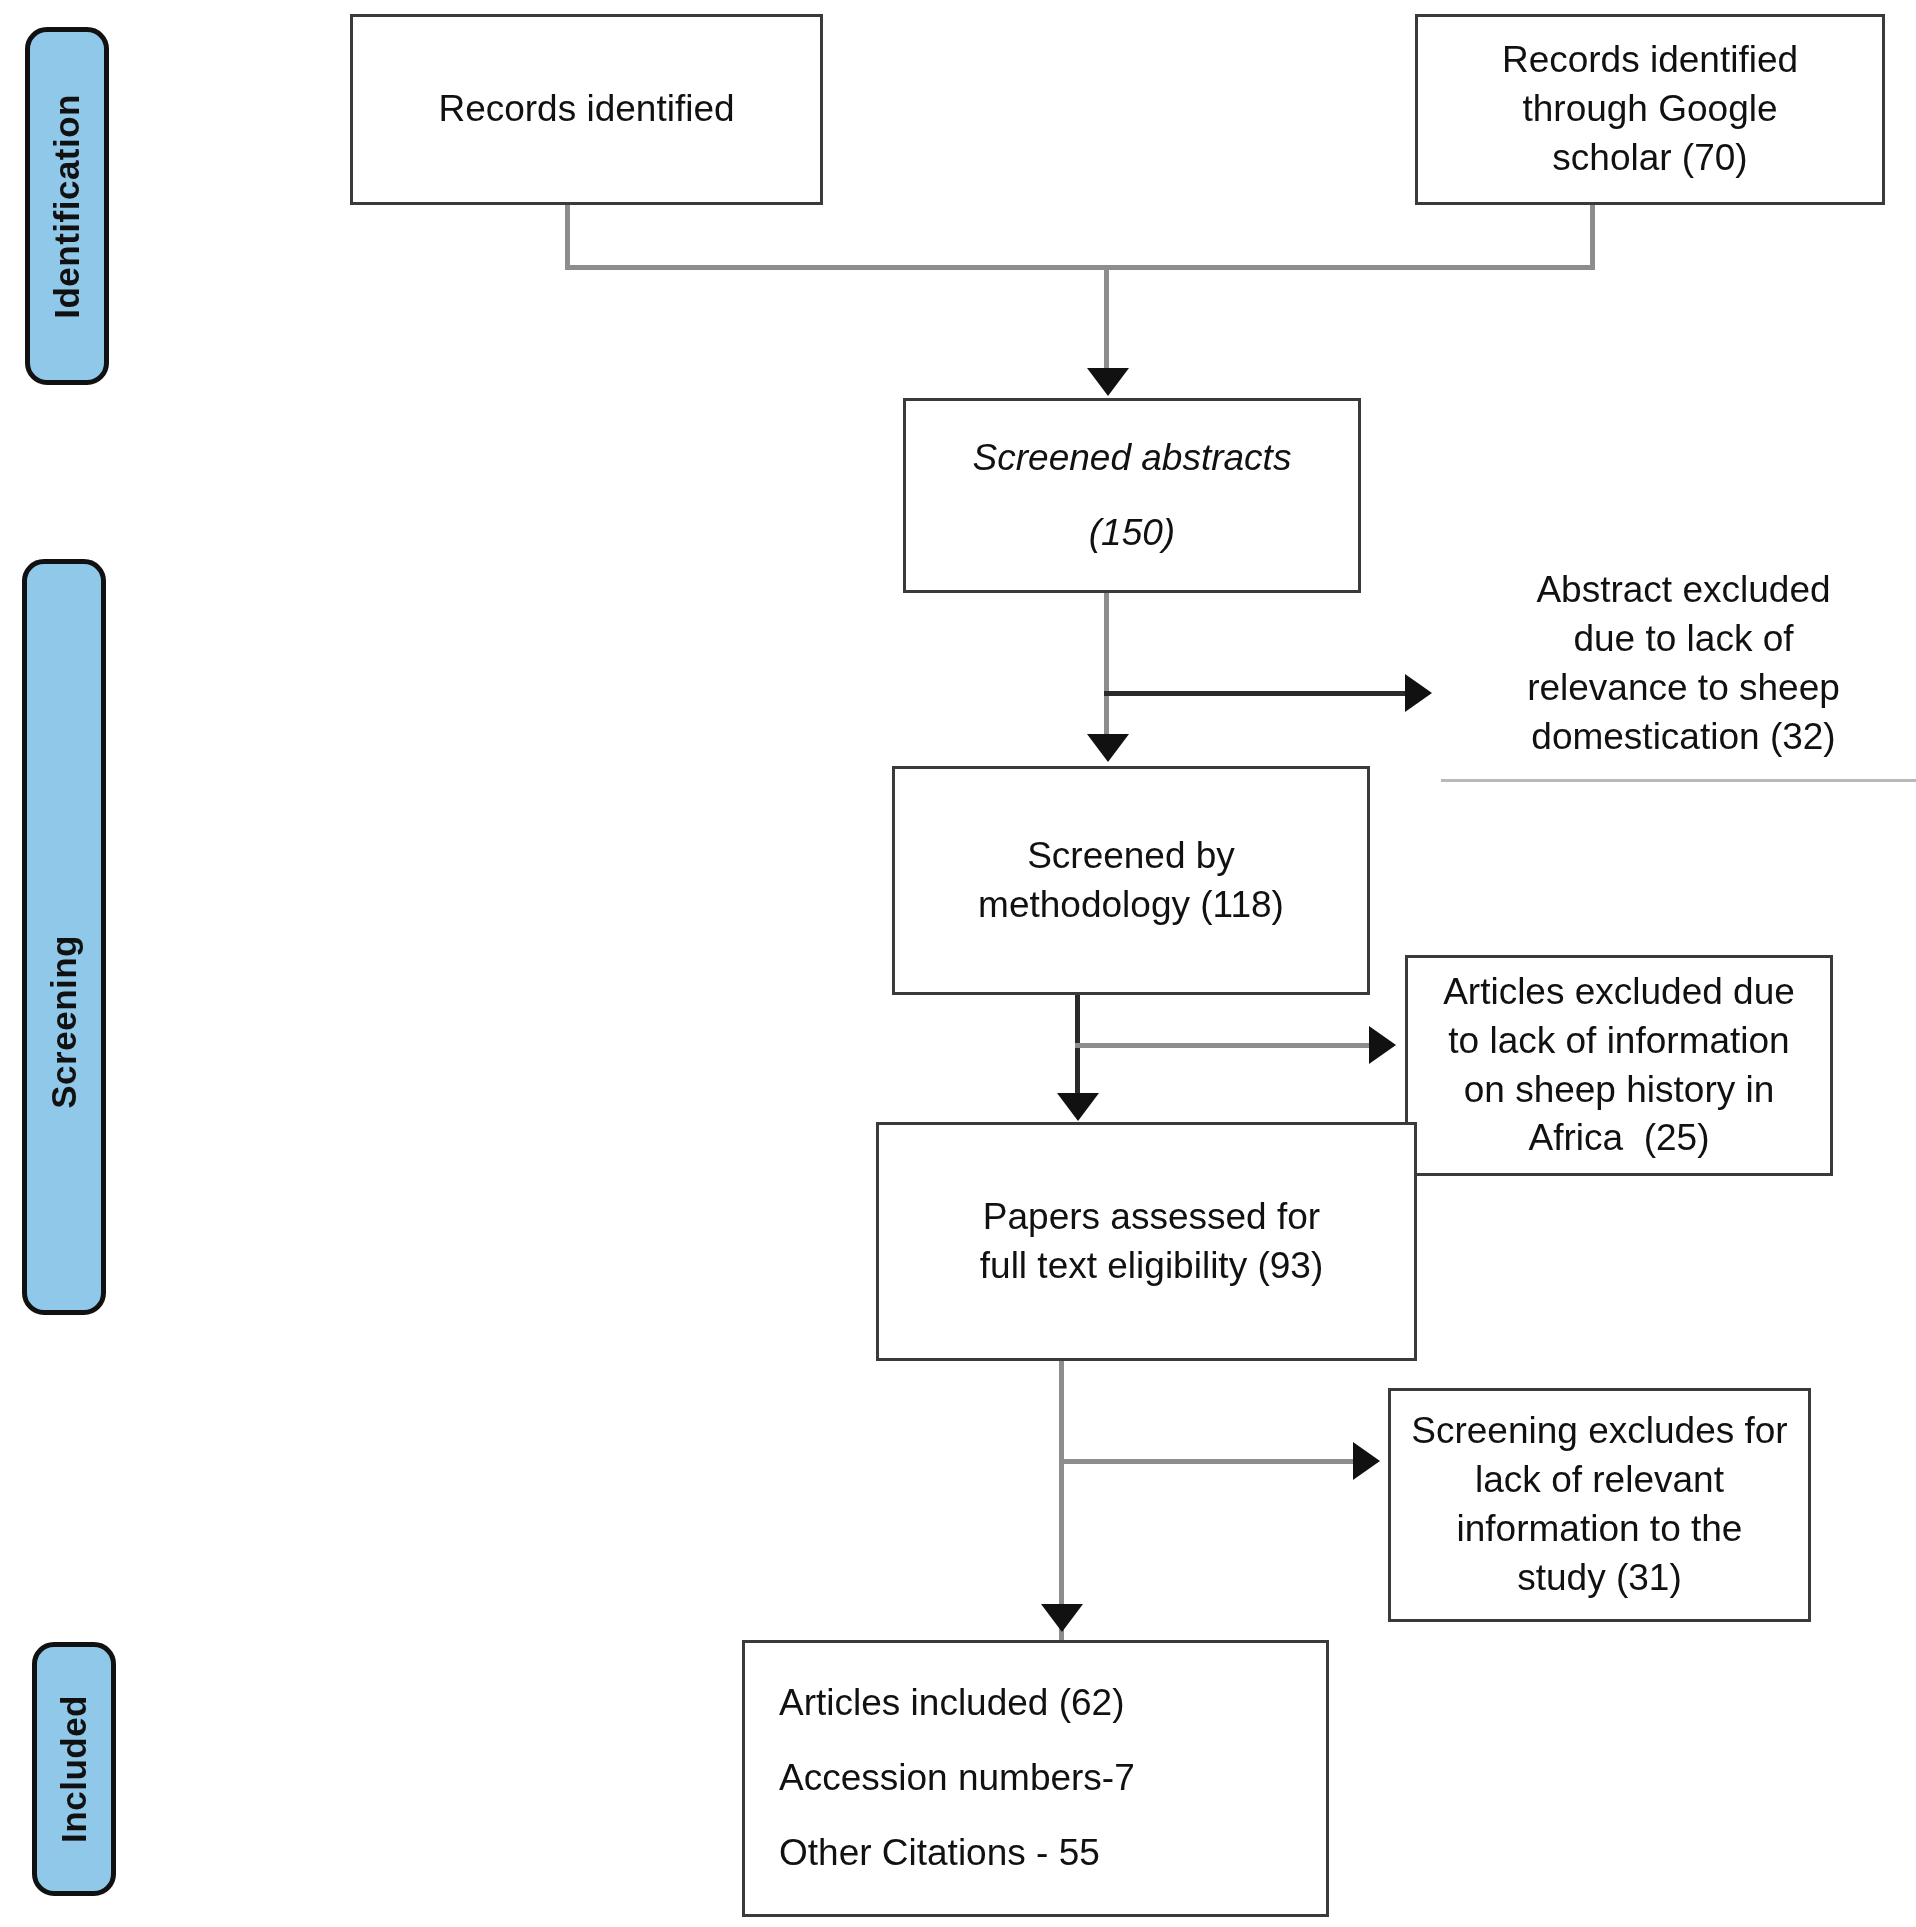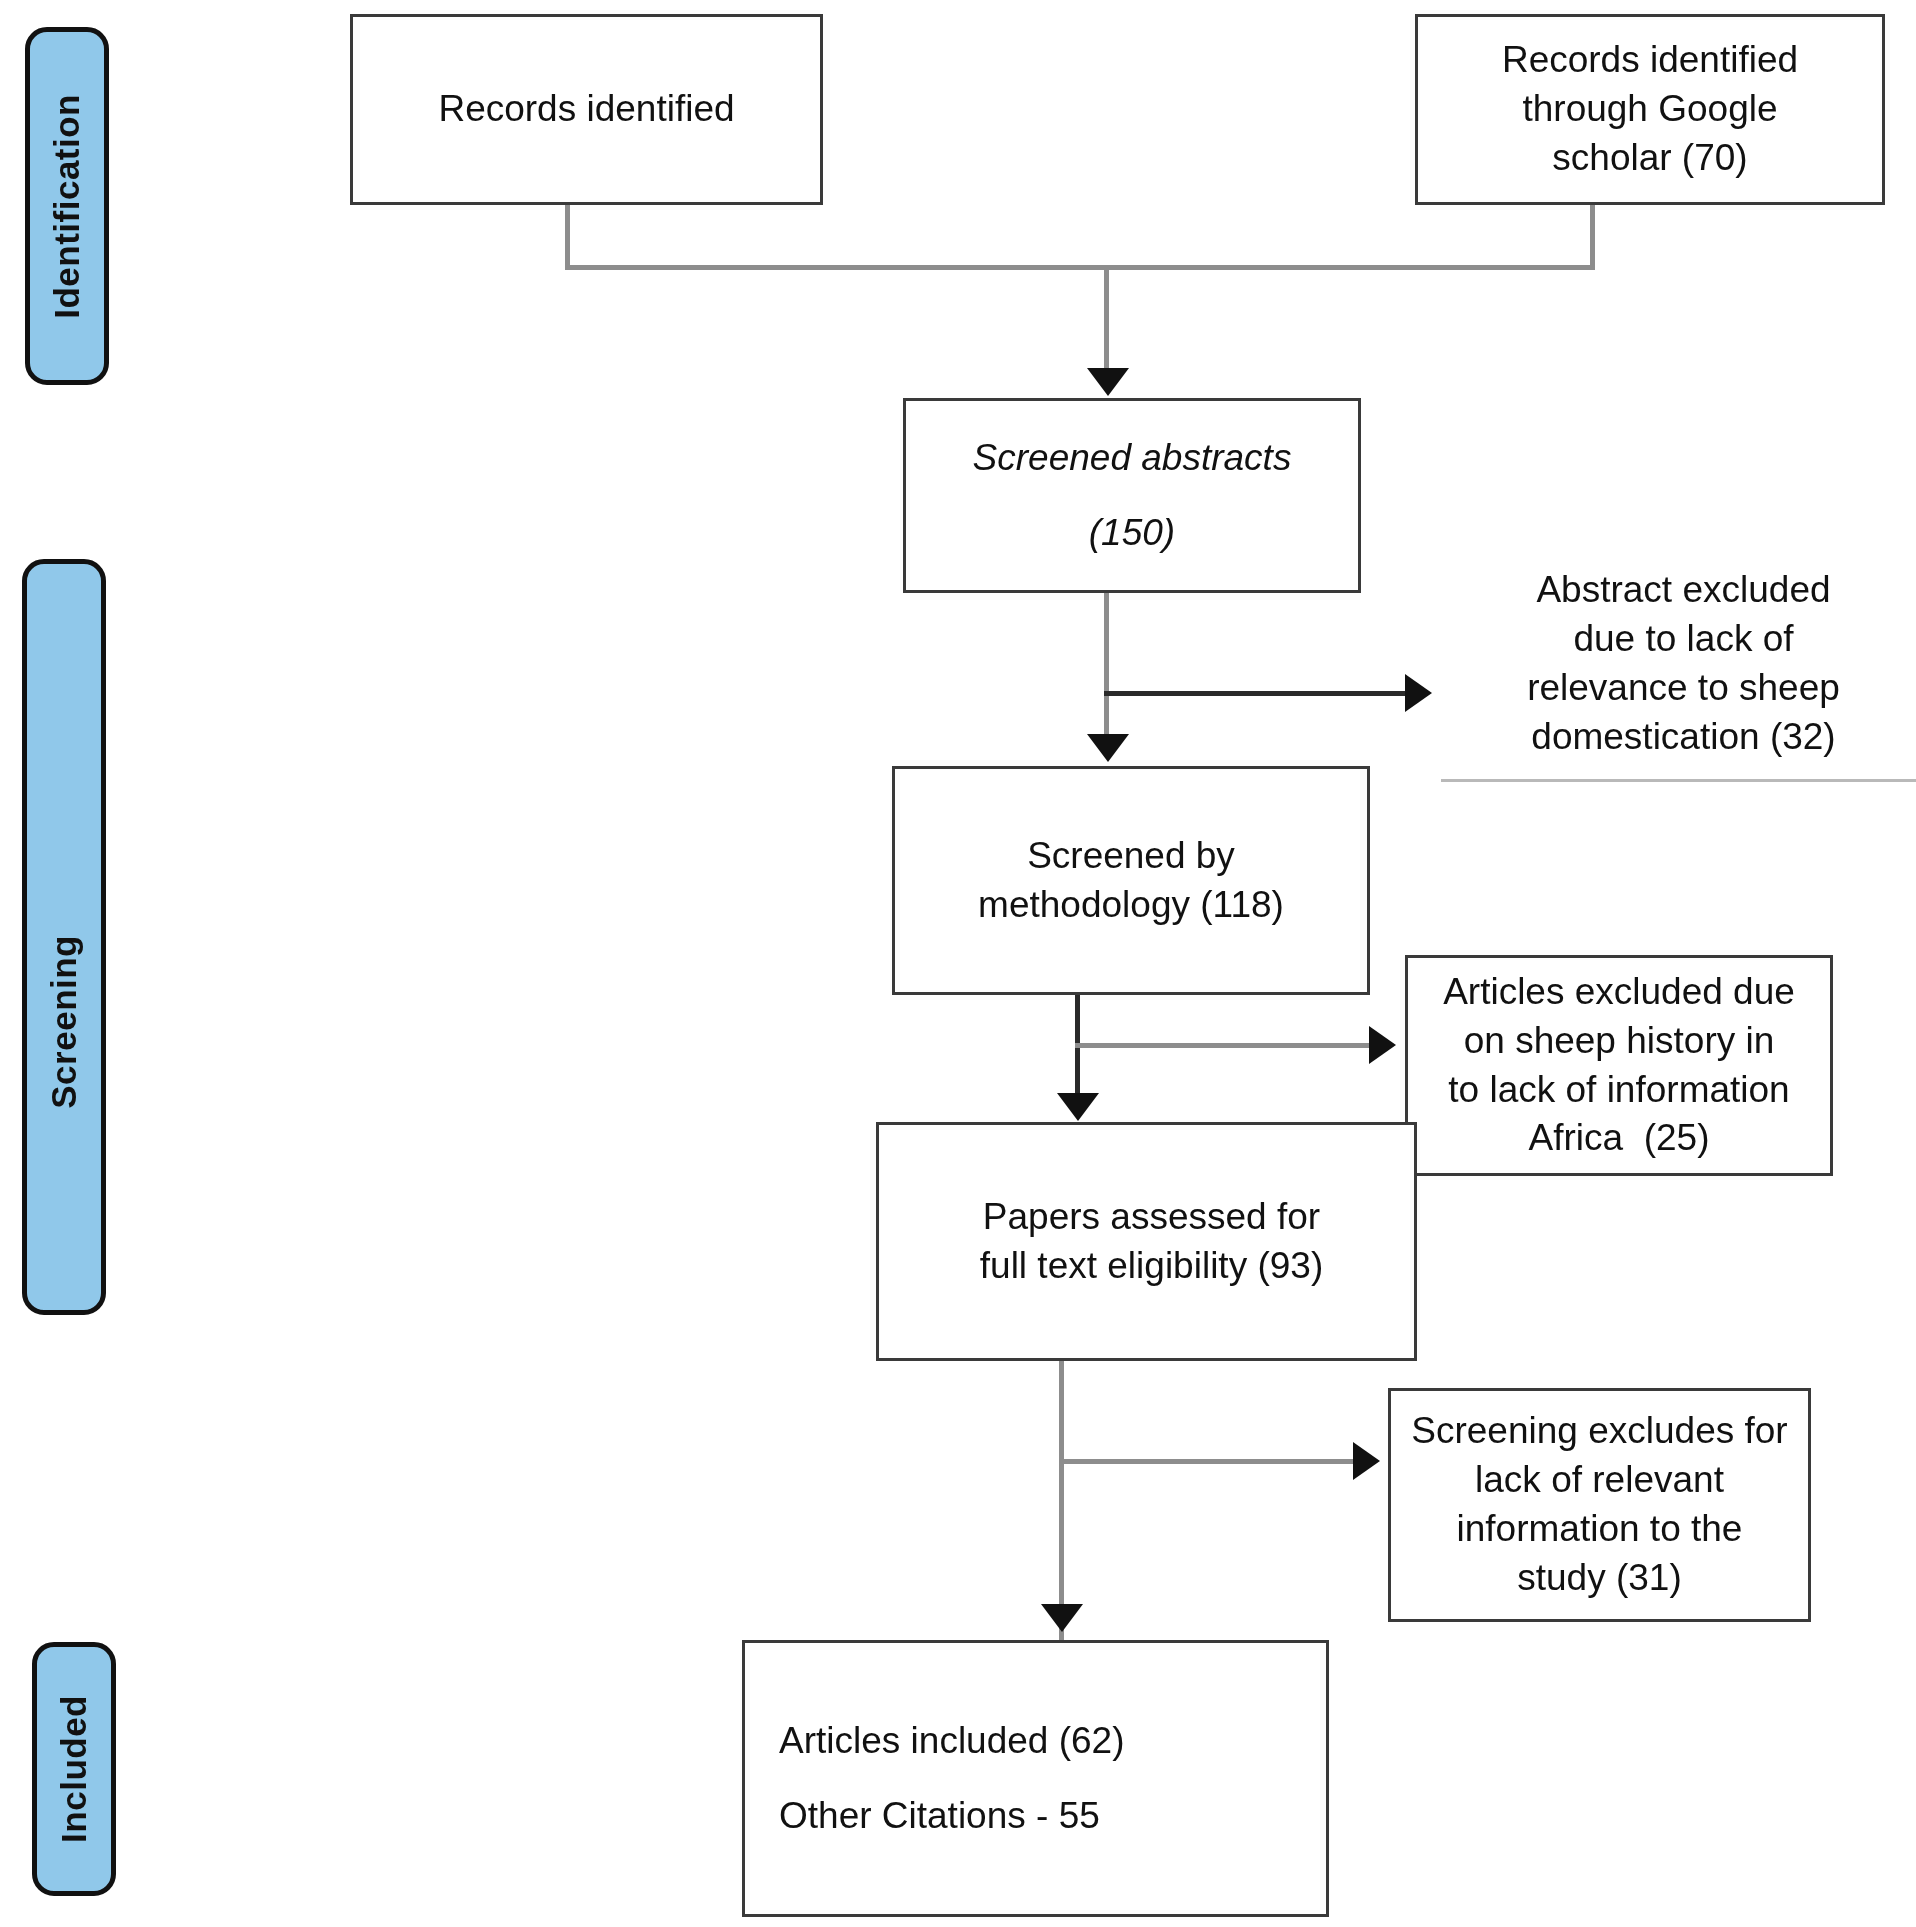--- a/index.html
+++ b/index.html
@@ -176,22 +176,22 @@
   </div>
 
   <div class="conn v dark" style="left:1075px; top:995px; height:100px;"></div>
   <div class="arrow-down" style="left:1057px; top:1093px;"></div>
 
   <div class="conn h" style="left:1075px; top:1043px; width:299px;"></div>
   <div class="arrow-right" style="left:1369px; top:1026px;"></div>
 
   <div class="node n-art-excl-africa">
     <span class="line">Articles excluded due</span>
+    <span class="line">to lack of information</span>
     <span class="line">on sheep history in</span>
-    <span class="line">to lack of information</span>
     <span class="line">Africa  (25)</span>
   </div>
 
   <div class="node n-papers">
     <span class="line">Papers assessed for</span>
     <span class="line">full text eligibility (93)</span>
   </div>
 
   <div class="conn v" style="left:1059px; top:1361px; height:289px;"></div>
   <div class="arrow-down" style="left:1041px; top:1604px;"></div>
@@ -201,17 +201,18 @@
 
   <div class="node n-art-excl-study">
     <span class="line">Screening excludes for</span>
     <span class="line">lack of relevant</span>
     <span class="line">information to the</span>
     <span class="line">study (31)</span>
   </div>
 
   <div class="node n-included loose">
     <span class="line">Articles included (62)</span>
+    <span class="line">Accession numbers-7</span>
     <span class="line">Other Citations - 55</span>
   </div>
 
 </div>
 
 
 </body></html>

